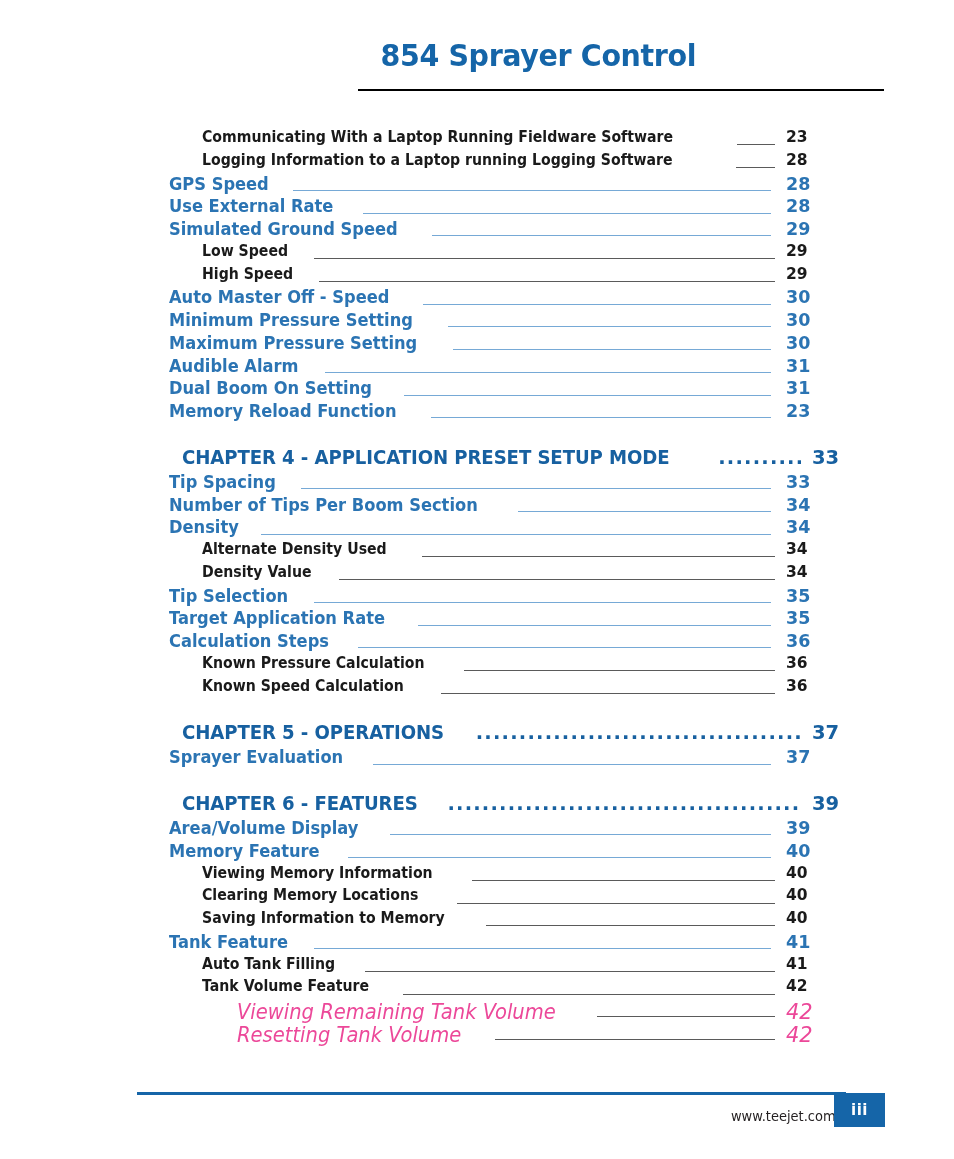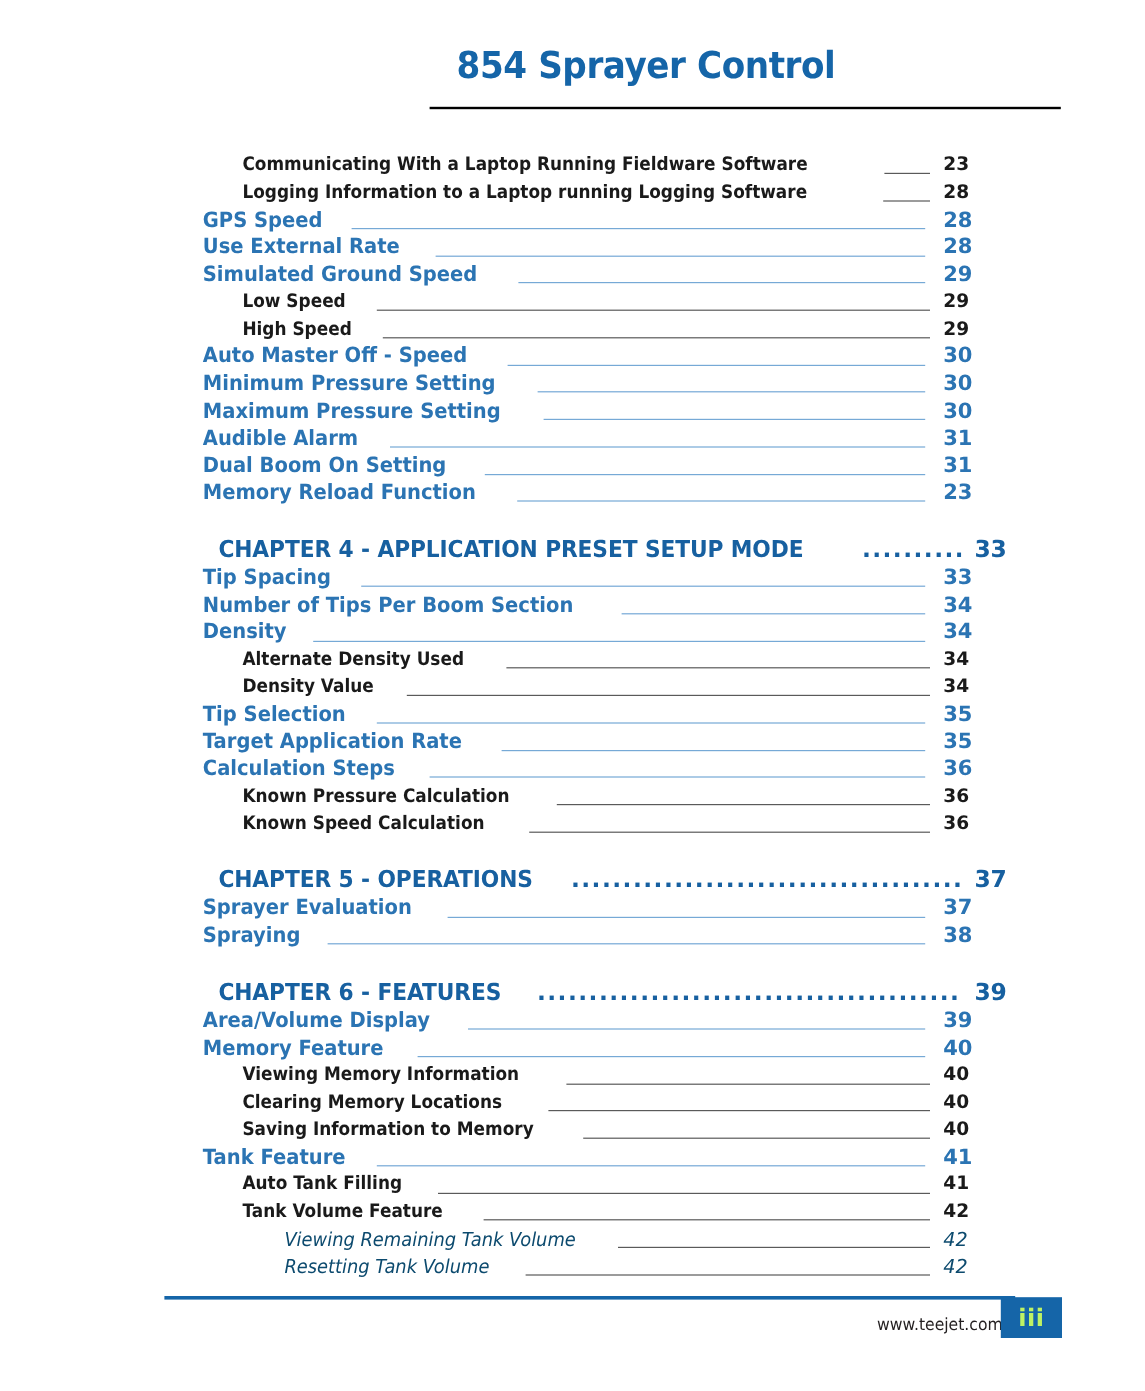--- a/index.html
+++ b/index.html
@@ -115,22 +115,22 @@
     position: absolute;
     left: 6px; right: 0px; bottom: 0px;
     border-bottom: 1.1px solid #5a5a5a;
   }
   .lvl2 .pagenum { width: 33px; }
 
   
   .lvl3 {
     padding-left: 237px;
     padding-right: 135px;
-    font-size: 16px;
-    color: #0c4a6e;
+    font-size: 21px;
+    color: #ec4899;
     font-family: "DejaVu Sans", sans-serif;
     font-weight: normal;
     font-style: italic;
   }
   .lvl3 .label { transform: scaleX(0.93); transform-origin: left center; }
   .lvl3 .leader::after {
     content: "";
     position: absolute;
     left: 6px; right: 0px; bottom: 0px;
     border-bottom: 1.1px solid #5a5a5a;
@@ -162,21 +162,21 @@
     font-weight: bold;
   }
   .chapter .pagenum { width: 30px; text-align: left; }
 
   .gap-before { margin-top: 22px; }
 
   
   .footer {
     position: absolute;
     left: 0;
-    bottom: 12px;
+    bottom: 0;
     width: 954px;
     height: 79px;
   }
   .footer-rule {
     position: absolute;
     left: 137px;
     top: 12px;
     width: 709px;
     height: 3px;
     background: #1565a8;
@@ -197,24 +197,24 @@
     left: 834px;
     top: 13px;
     width: 51px;
     height: 34px;
     background: #1565a8;
     display: flex;
     align-items: center;
     justify-content: center;
   }
   .footer-pagebox span {
-    color: #bef264;
-    font-family: "DejaVu Sans", sans-serif;
-    font-weight: bold;
-    font-size: 20px;
+    color: #ffffff;
+    font-family: "DejaVu Sans", sans-serif;
+    font-weight: bold;
+    font-size: 15px;
     letter-spacing: 0.5px;
   }
 </style>
 </head>
 <body>
 
 <div class="page-header">
   <div class="header-title">854 Sprayer Control</div>
   <div class="header-rule"></div>
 </div>
@@ -342,25 +342,20 @@
     </div>
     <div class="row chapter gap-before">
       <span class="label">CHAPTER 5 - OPERATIONS</span>
       <span class="leader">..........................................................................................</span>
       <span class="pagenum">37</span>
     </div>
     <div class="row lvl1">
       <span class="label">Sprayer Evaluation</span>
       <span class="leader"></span>
       <span class="pagenum">37</span>
-    </div>
-    <div class="row lvl1">
-      <span class="label">Spraying</span>
-      <span class="leader"></span>
-      <span class="pagenum">38</span>
     </div>
     <div class="row chapter gap-before">
       <span class="label">CHAPTER 6 - FEATURES</span>
       <span class="leader">..........................................................................................</span>
       <span class="pagenum">39</span>
     </div>
     <div class="row lvl1">
       <span class="label">Area/Volume Display</span>
       <span class="leader"></span>
       <span class="pagenum">39</span>

